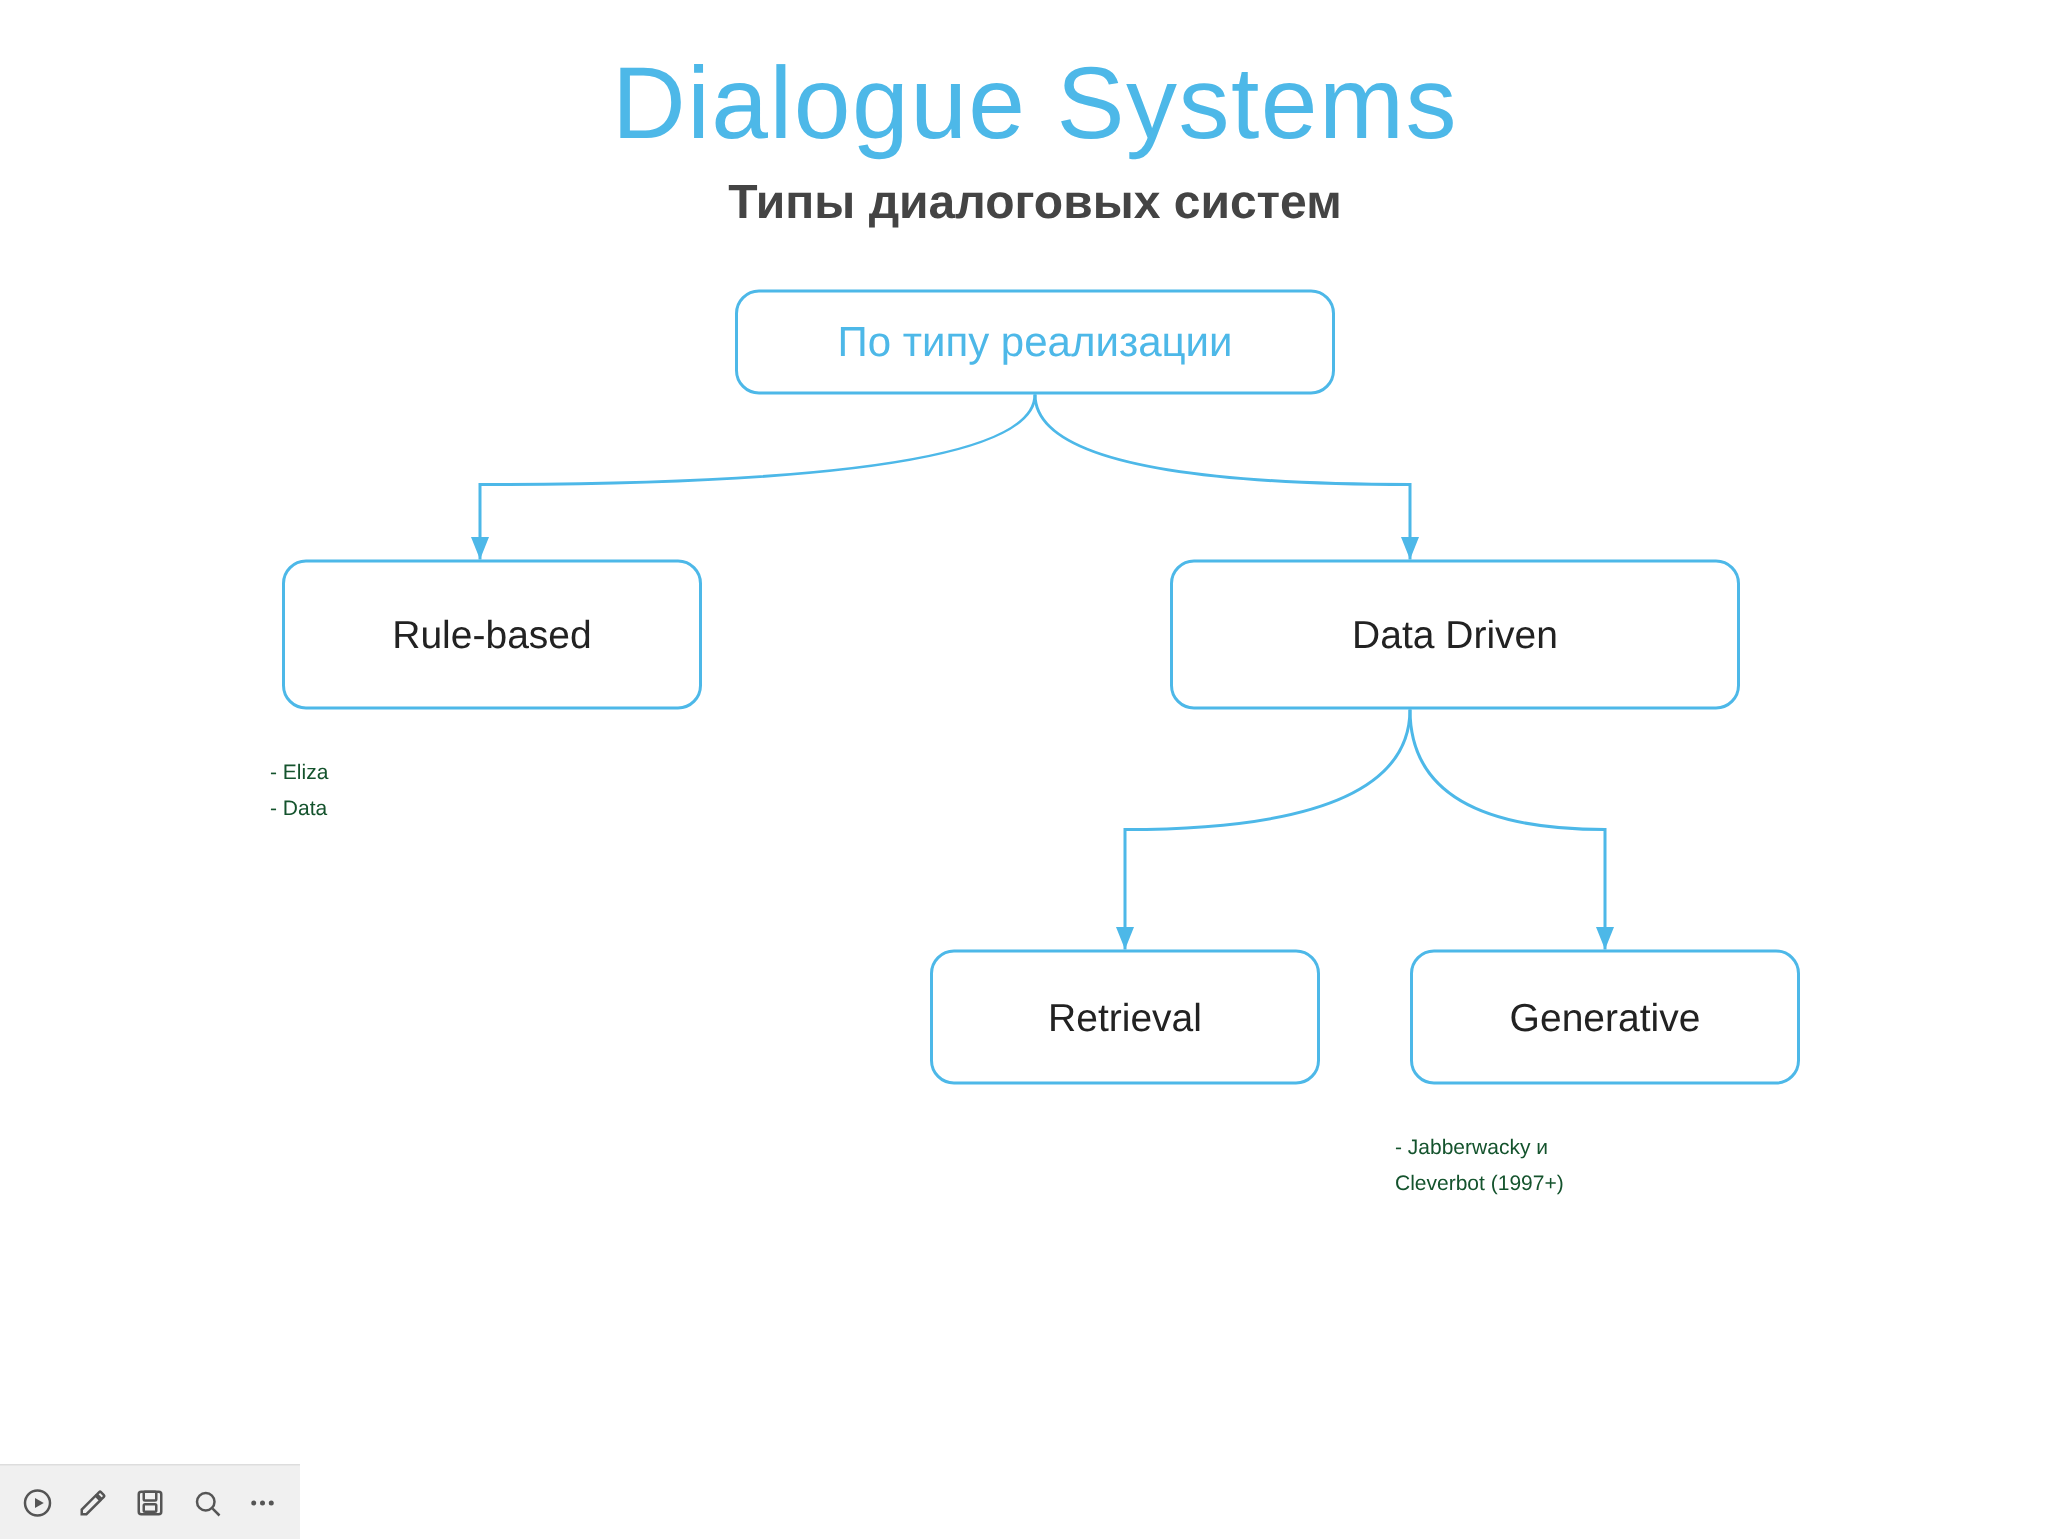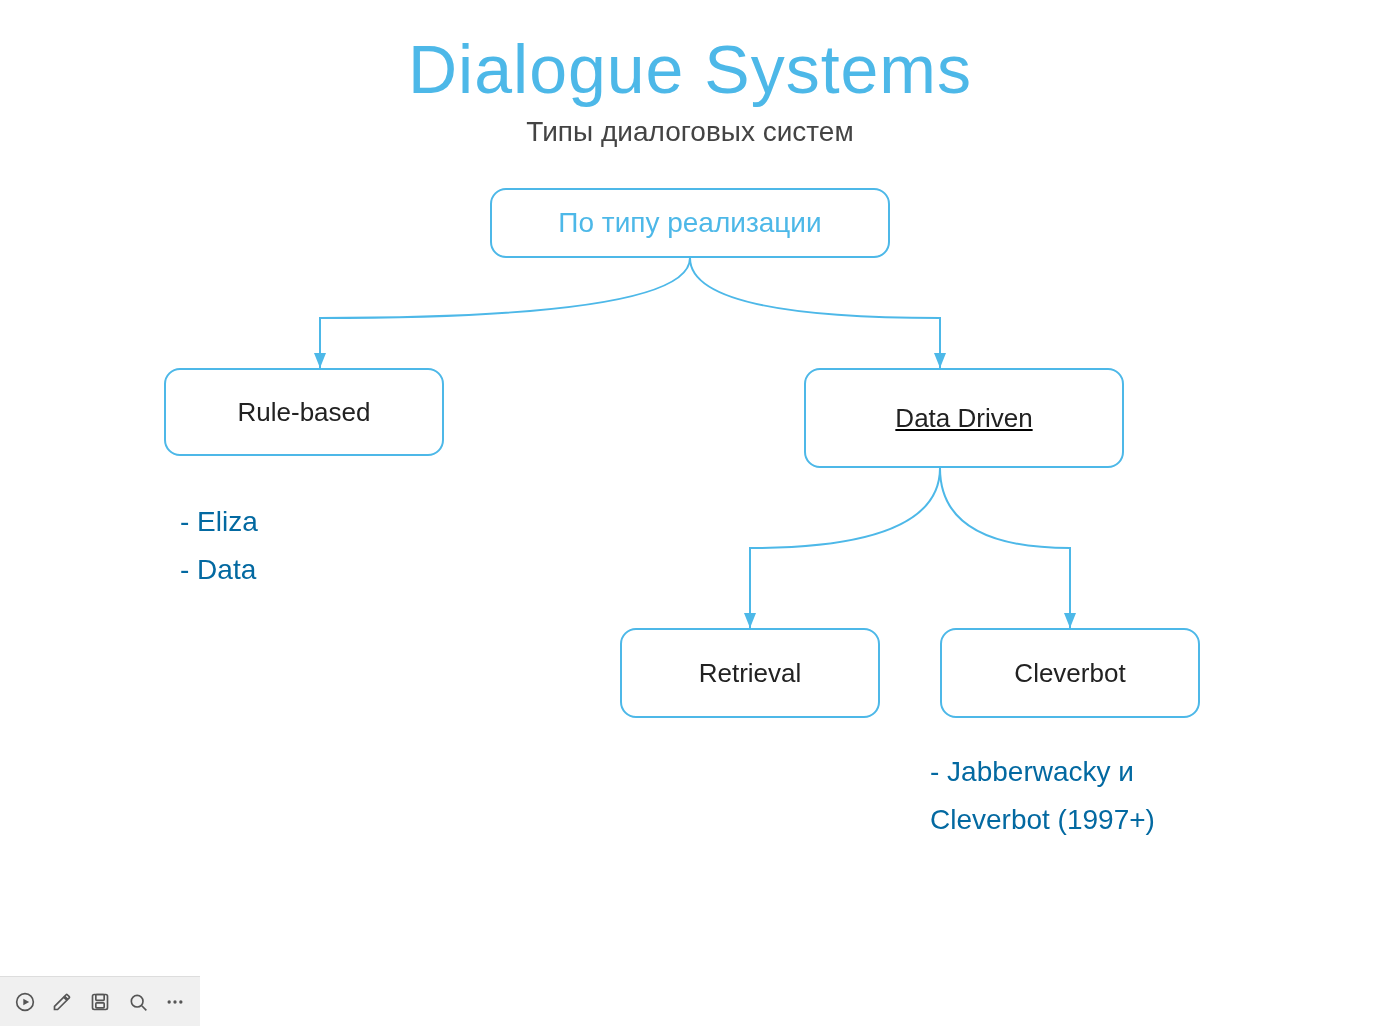--- a/index.html
+++ b/index.html
@@ -24,24 +24,24 @@
 
     .title {
       font-size: 68px;
       font-weight: 300;
       color: #4db8e8;
       margin-top: 30px;
       letter-spacing: 1px;
     }
 
     .subtitle {
-      font-size: 28px;
+      font-size: 32px;
       color: #444;
       margin-top: 8px;
-      font-weight: 400;
+      font-weight: 700;
     }
 
     .diagram-area {
       position: relative;
       width: 1100px;
       height: 720px;
       margin-top: 20px;
     }
 
     
@@ -80,32 +80,31 @@
     .box-top {
       width: 400px;
       height: 70px;
       left: 350px;
       top: 20px;
     }
 
     
     .box-rule {
       width: 280px;
-      height: 88px;
-      left: 24px;
+      height: 100px;
+      left: 48px;
       top: 200px;
     }
 
     
     .box-data {
-      width: 320px;
+      width: 380px;
       height: 100px;
-      left: 664px;
+      left: 640px;
       top: 200px;
-      text-decoration: underline;
     }
 
     
     .box-gen {
       width: 260px;
       height: 90px;
       left: 480px;
       top: 460px;
     }
 
@@ -116,22 +115,22 @@
       left: 800px;
       top: 460px;
     }
 
     
     .list-items {
       position: absolute;
     }
 
     .list-items .item {
-      font-size: 28px;
-      color: #0369a1;
+      font-size: 14px;
+      color: #14532d;
       line-height: 1.7;
     }
 
     .list-rule {
       left: 40px;
       top: 330px;
     }
 
     .list-gen {
       left: 460px;
@@ -212,21 +211,21 @@
 
     <div class="box box-data">
       <span class="box-text">Data Driven</span>
     </div>
 
     <div class="box box-gen">
       <span class="box-text">Retrieval</span>
     </div>
 
     <div class="box box-ret">
-      <span class="box-text">Cleverbot</span>
+      <span class="box-text">Generative</span>
     </div>
 
     <div class="list-items list-rule">
       <div class="item">- Eliza</div>
       <div class="item">- Data</div>
     </div>
 
 
     <div class="list-items list-ret">
       <div class="item">- Jabberwacky и<br>Cleverbot (1997+)</div>

